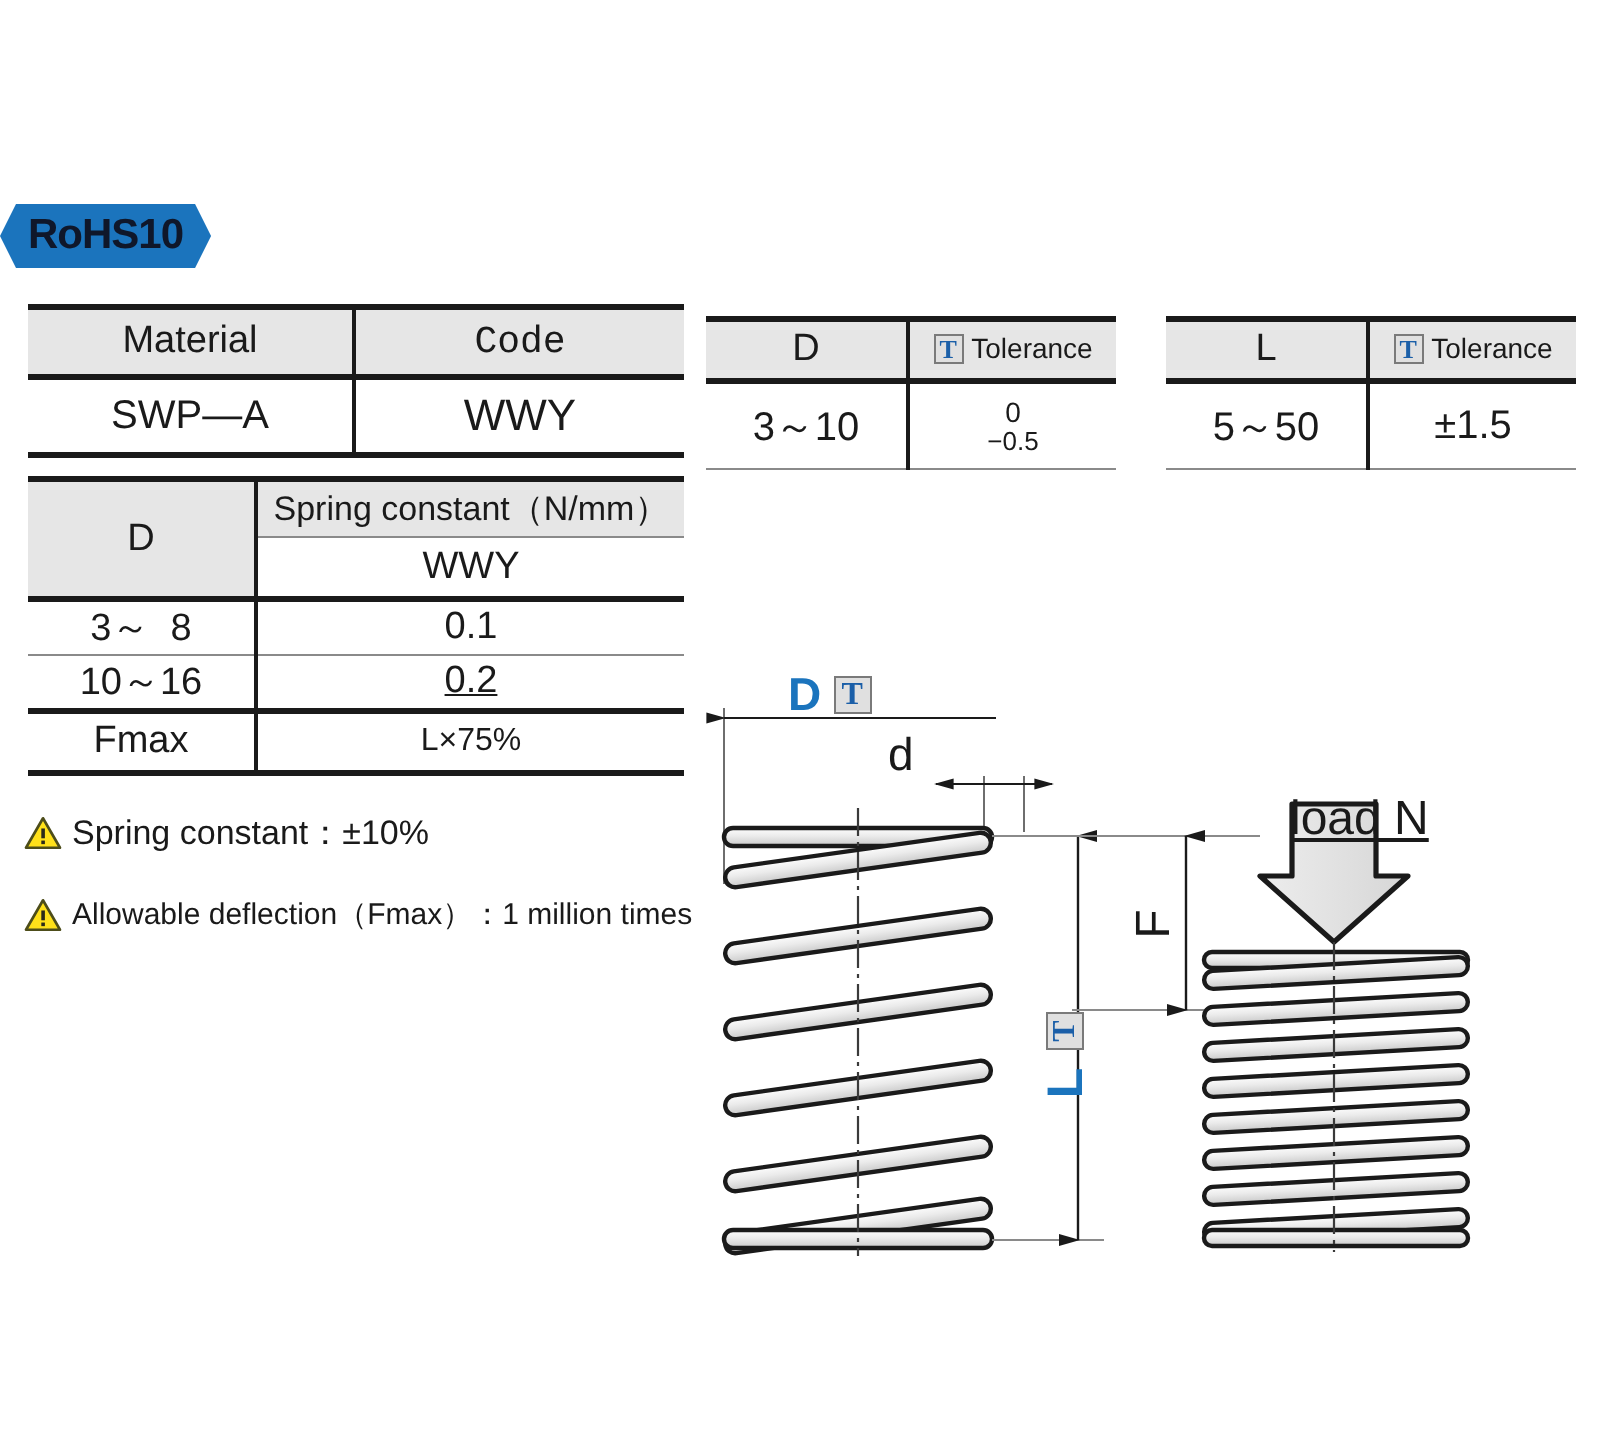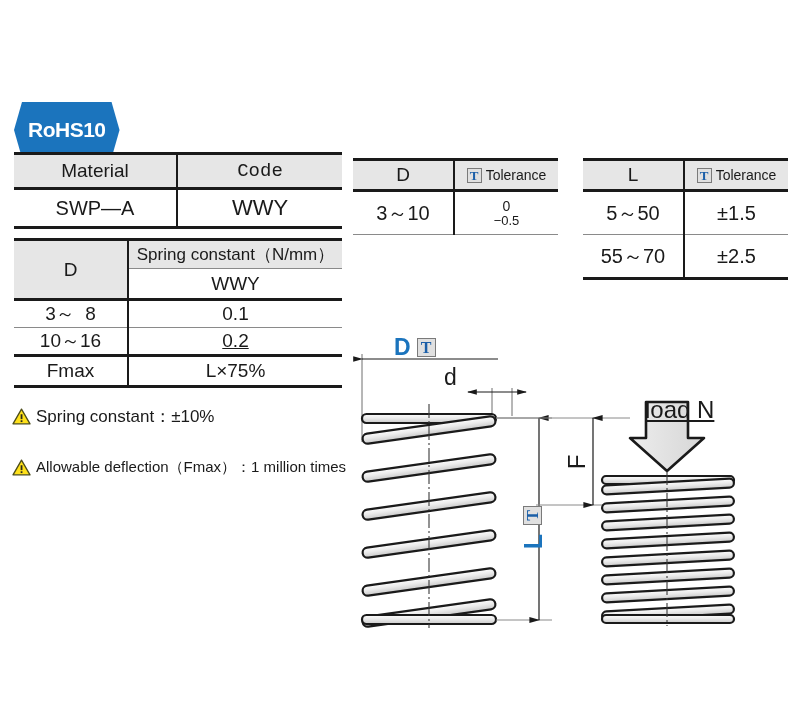--- a/index.html
+++ b/index.html
@@ -5,23 +5,23 @@
   html,body{margin:0;padding:0;}
   body{
     width:800px;height:720px;background:#ffffff;
     font-family:"Liberation Sans","DejaVu Sans",sans-serif;
     color:#1a1a1a;overflow:hidden;position:relative;
   }
   .canvas{position:absolute;left:0;top:0;width:800px;height:720px;}
 
   
   #rohs-badge{
-    position:absolute;left:14px;top:102px;height:32px;
+    position:absolute;left:0;top:102px;height:32px;
     display:flex;align-items:center;justify-content:center;
-    padding:12px 14px;background:#1b74bd;color:#ffffff;
+    padding:0 14px;background:#1b74bd;color:#0f172a;
     font-weight:bold;font-size:21px;letter-spacing:-0.5px;
     -webkit-clip-path:polygon(8px 0,calc(100% - 8px) 0,100% 50%,calc(100% - 8px) 100%,8px 100%,0 50%);
     clip-path:polygon(8px 0,calc(100% - 8px) 0,100% 50%,calc(100% - 8px) 100%,8px 100%,0 50%);
     font-family:"Liberation Sans","DejaVu Sans",sans-serif;
   }
 
   
   .tbl{position:absolute;border-collapse:collapse;table-layout:fixed;}
   .tbl td{
     text-align:center;vertical-align:middle;
@@ -44,21 +44,21 @@
     vertical-align:middle;margin-right:4px;box-sizing:border-box;
   }
   .tolhdr{font-size:14px;white-space:nowrap;}
   .stack{line-height:1.02;font-size:14px;padding:2px 0;}
   .stack .lo{font-size:13px;}
 
   
   .note{position:absolute;display:flex;align-items:center;gap:5px;}
   .warn{width:19px;height:17px;flex:0 0 19px;}
   #note-spring{left:12px;top:405px;font-size:17px;}
-  #note-defl{left:12px;top:458px;font-size:15px;}
+  #note-defl{left:12px;top:448px;font-size:15px;}
 
   .lbl{position:absolute;font-size:21px;color:#1a1a1a;}
   .blue{color:#1b74bd;font-weight:bold;}
   .vert{transform:rotate(-90deg);transform-origin:50% 50%;}
 </style>
 </head>
 <body>
 
 <div class="canvas">
 
@@ -89,21 +89,21 @@
     <tr>
       <td class="tT bThin" style="height:26px;font-size:19px;white-space:pre;">3～  8</td>
       <td class="tT bThin" style="height:26px;font-size:19px;">0.1</td>
     </tr>
     <tr>
       <td class="bT" style="height:26px;font-size:19px;">10～16</td>
       <td class="bT" style="height:26px;font-size:19px;text-decoration:underline;">0.2</td>
     </tr>
     <tr>
       <td class="bT" style="height:28px;font-size:19px;">Fmax</td>
-      <td class="bT" style="height:28px;font-size:19px;margin-top:48px;">L×75%</td>
+      <td class="bT" style="height:28px;font-size:16px;margin-top:48px;">L×75%</td>
     </tr>
   </tbody>
     </table>
 
   <table class="tbl" id="tbl-dtol" style="left:353px;top:158px;width:205px;">
     <tbody>
         <tr>
       <td class="hdr tT bT" style="width:100px;height:28px;font-size:19px;">D</td>
       <td class="hdr tT bT" style="height:28px;">
         <span class="tchip">T</span><span class="tolhdr">Tolerance</span>
@@ -125,24 +125,20 @@
     <tbody>
         <tr>
       <td class="hdr tT bT" style="width:100px;height:28px;font-size:19px;">L</td>
       <td class="hdr tT bT" style="height:28px;">
         <span class="tchip">T</span><span class="tolhdr">Tolerance</span>
       </td>
     </tr>
     <tr>
       <td class="bThin" style="height:42px;font-size:20px;">5～50</td>
       <td class="bThin" style="height:42px;font-size:20px;">±1.5</td>
-    </tr>
-    <tr>
-      <td class="bT" style="height:42px;font-size:20px;">55～70</td>
-      <td class="bT" style="height:42px;font-size:20px;">±2.5</td>
     </tr>
   </tbody>
     </table>
 
   <div class="note" id="note-spring">
     <svg class="warn" viewBox="0 0 20 18">
       <path d="M10 1.2 L19 16.8 L1 16.8 Z" fill="#ffe11a" stroke="#4d4d1a" stroke-width="1.4" stroke-linejoin="round"></path>
       <rect x="9.1" y="6.6" width="1.9" height="5.2" fill="#2b2b1a"></rect>
       <rect x="9.1" y="13" width="1.9" height="1.9" fill="#2b2b1a"></rect>
     </svg>

